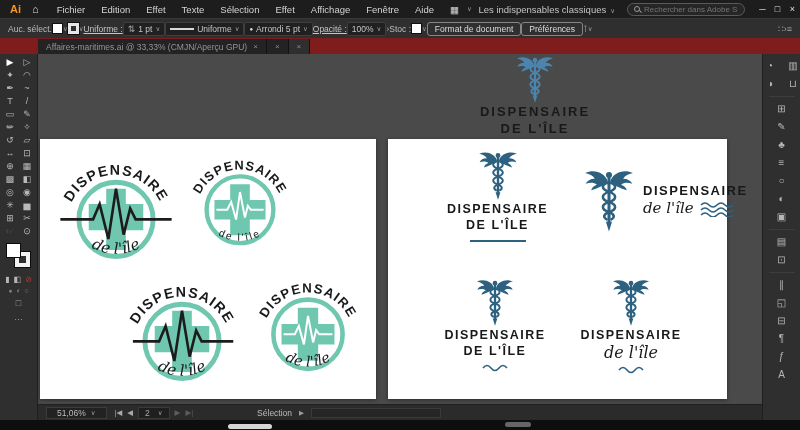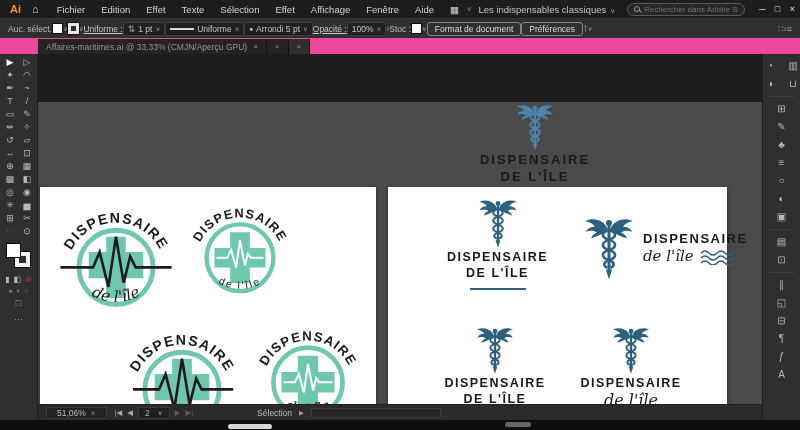--- a/index.html
+++ b/index.html
@@ -34,21 +34,21 @@
     box-shadow:0 0 0 1px #101010; }
   .widget { display:flex; align-items:center; gap:3px; background:#202020;
     border:1px solid #3e3e3e; height:14px; padding:0 4px; border-radius:2px; white-space:nowrap; }
   .wline { width:24px; height:2px; background:#d9d9d9; }
   .dotbrush { font-size:6px; color:#ddd; }
   .btn { border:1px solid #868686; border-radius:3px; padding:1px 7px; color:#dedede; white-space:nowrap; }
   .ob-ic { color:#a5a5a5; font-size:9px; }
   .ob-spacer { flex:1; }
 
   
-  .tabbar { height:16px; background:#ec4899; display:flex; align-items:flex-end; padding-left:38px;
+  .tabbar { height:16px; background:#7f1d1d; display:flex; align-items:flex-end; padding-left:38px;
     font-size:8.5px; }
   .tab { display:flex; align-items:center; gap:6px; padding:0 8px; height:15px;
     background:#232323; color:#949494; border-right:1px solid #121212; white-space:nowrap; }
   .tab.active { background:#2f2f2f; color:#dcdcdc; }
   .tab .x { font-size:8px; color:#8a8a8a; }
 
   
   .main { display:flex; height:366px; }
 
   .toolpanel { width:38px; background:#2f2f2f; border-right:1px solid #1e1e1e;
@@ -59,21 +59,21 @@
   .swatcharea { position:relative; width:34px; height:32px; margin-top:4px; }
   .fillsw { position:absolute; left:4px; top:1px; width:15px; height:15px; background:#fff;
     border:1px solid #0c0c0c; z-index:2; }
   .strokesw { position:absolute; left:13px; top:10px; width:15px; height:15px;
     border:4px solid #f2f2f2; box-shadow:0 0 0 1px #0c0c0c; background:#2f2f2f; }
   .mini-row { display:flex; gap:4px; font-size:8px; color:#b5b5b5; margin-top:1px; }
   .mini-row .none { color:#c0392b; }
   .dim-row { display:flex; gap:4px; font-size:7px; color:#7d7d7d; margin-top:3px; }
   .single-ic { font-size:9px; color:#9f9f9f; margin-top:4px; }
 
-  .center { flex:1; display:flex; flex-direction:column; min-width:0;margin-top:48px; }
+  .center { flex:1; display:flex; flex-direction:column; min-width:0; }
   .canvas { position:relative; flex:1; background:#4a4a4a; overflow:hidden; }
   .artboard { position:absolute; top:85px; height:260px; background:#ffffff;
     box-shadow:0 1px 4px rgba(0,0,0,.45); }
   .ab-left  { left:2px;   width:336px; }
   .ab-right { left:350px; width:339px; }
 
   .roundlogo { position:absolute; }
   .ring { fill:none; stroke:var(--teal); stroke-width:4.5; }
   .cross { fill:var(--teal); }
   .ecg-dark  { fill:none; stroke:#1c1c1c; stroke-width:2.4; }

